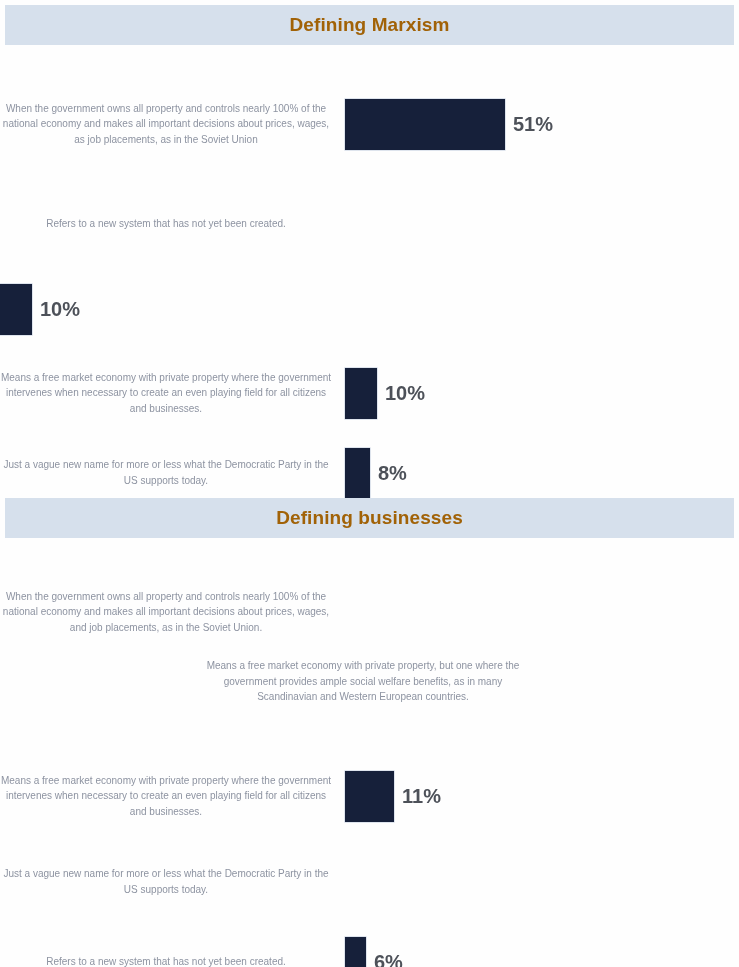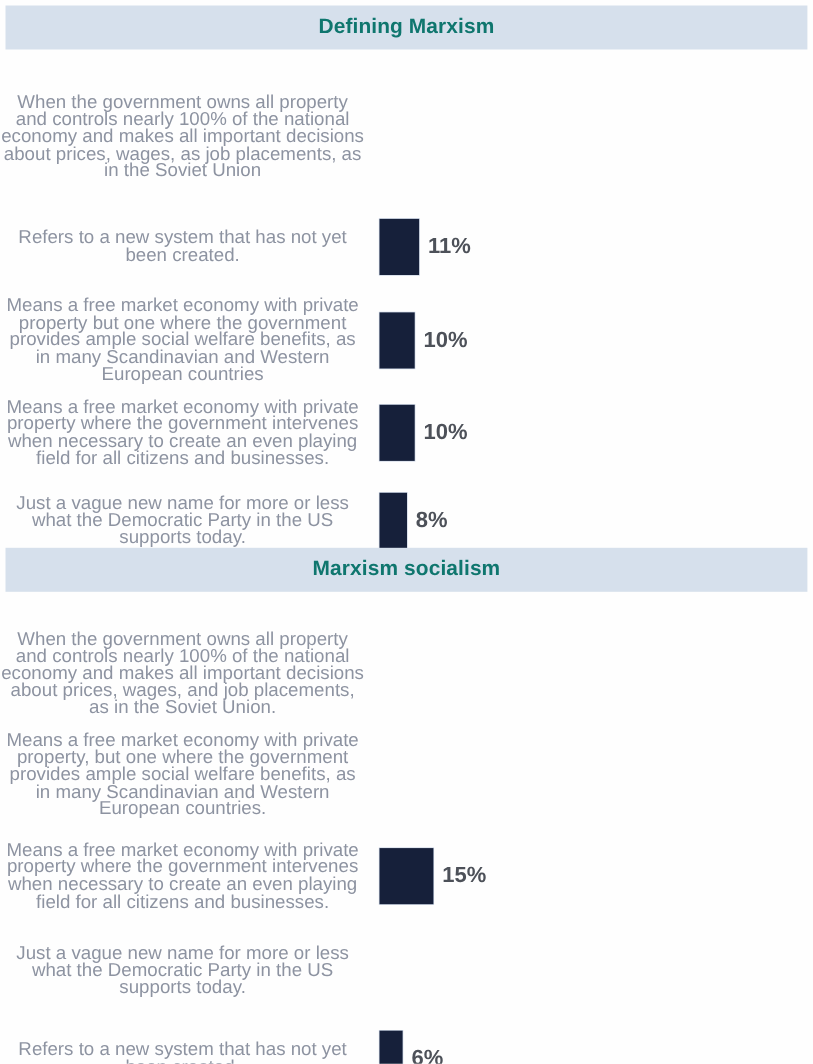--- a/index.html
+++ b/index.html
@@ -33,21 +33,21 @@
     margin: 5px 5px 0 5px;
     height: 40px;
     background: #d6e0ec;
     display: flex;
     align-items: center;
     justify-content: center;
   }
   .section-title {
     font-size: 19px;
     font-weight: bold;
-    color: #0f766e;
+    color: #a16207;
     letter-spacing: 0.1px;
     text-align: center;
   }
 
   .chart {
     position: relative;
     width: 739px;
   }
   #chart-marxism { height: 448px; }
   #chart-socialism { height: 424px; }
@@ -59,21 +59,21 @@
     width: 739px;
     display: flex;
     align-items: center;
   }
   .row-label {
     width: 345px;
     flex: 0 0 345px;
     padding-right: 13px;
     box-sizing: border-box;
     text-align: center;
-    font-size: 17px;
+    font-size: 10px;
     line-height: 15.6px;
     color: #8d93a1;
     font-family: "Liberation Sans", sans-serif;
   }
   .bar-wrap {
     position: relative;
     flex: 1 1 auto;
     height: 100%;
     display: flex;
     align-items: center;
@@ -99,32 +99,31 @@
 
   <div class="section" id="section-marxism">
     <div class="section-header">
       <div class="section-title">Defining Marxism</div>
     </div>
 
     <div class="chart" id="chart-marxism">
 
       <div class="bar-row" style="top:33px;height:92px;">
         <div class="row-label">When the government owns all property and controls nearly 100% of the national economy and makes all important decisions about prices, wages, as job placements, as in the Soviet Union</div>
+        <div class="bar-wrap">
+          <div class="bar" style="width:160px;"></div>
+          <div class="bar-value">51%</div>
+        </div>
       </div>
 
       <div class="bar-row" style="top:141px;height:76px;">
         <div class="row-label">Refers to a new system that has not yet been created.</div>
-        <div class="bar-wrap">
-          <div class="bar" style="width:36px;"></div>
-          <div class="bar-value">11%</div>
-        </div>
       </div>
 
       <div class="bar-row" style="top:222px;height:84px;">
-        <div class="row-label">Means a free market economy with private property but one where the government provides ample social welfare benefits, as in many Scandinavian and Western European countries</div>
         <div class="bar-wrap">
           <div class="bar" style="width:32px;"></div>
           <div class="bar-value">10%</div>
         </div>
       </div>
 
       <div class="bar-row" style="top:306px;height:84px;">
         <div class="row-label">Means a free market economy with private property where the government intervenes when necessary to create an even playing field for all citizens and businesses.</div>
         <div class="bar-wrap">
           <div class="bar" style="width:32px;"></div>
@@ -138,38 +137,38 @@
           <div class="bar" style="width:25px;"></div>
           <div class="bar-value">8%</div>
         </div>
       </div>
 
     </div>
   </div>
 
   <div class="section" id="section-socialism">
     <div class="section-header">
-      <div class="section-title">Marxism socialism</div>
+      <div class="section-title">Defining businesses</div>
     </div>
 
     <div class="chart" id="chart-socialism">
 
       <div class="bar-row" style="top:28px;height:92px;">
         <div class="row-label">When the government owns all property and controls nearly 100% of the national economy and makes all important decisions about prices, wages, and job placements, as in the Soviet Union.</div>
       </div>
 
-      <div class="bar-row" style="top:120px;height:92px;">
+      <div class="bar-row" style="top:120px;height:92px;flex-direction:column;">
         <div class="row-label">Means a free market economy with private property, but one where the government provides ample social welfare benefits, as in many Scandinavian and Western European countries.</div>
       </div>
 
       <div class="bar-row" style="top:212px;height:92px;">
         <div class="row-label">Means a free market economy with private property where the government intervenes when necessary to create an even playing field for all citizens and businesses.</div>
         <div class="bar-wrap">
           <div class="bar" style="width:49px;"></div>
-          <div class="bar-value">15%</div>
+          <div class="bar-value">11%</div>
         </div>
       </div>
 
       <div class="bar-row" style="top:304px;height:80px;">
         <div class="row-label">Just a vague new name for more or less what the Democratic Party in the US supports today.</div>
       </div>
 
       <div class="bar-row" style="top:384px;height:80px;">
         <div class="row-label">Refers to a new system that has not yet been created.</div>
         <div class="bar-wrap">

